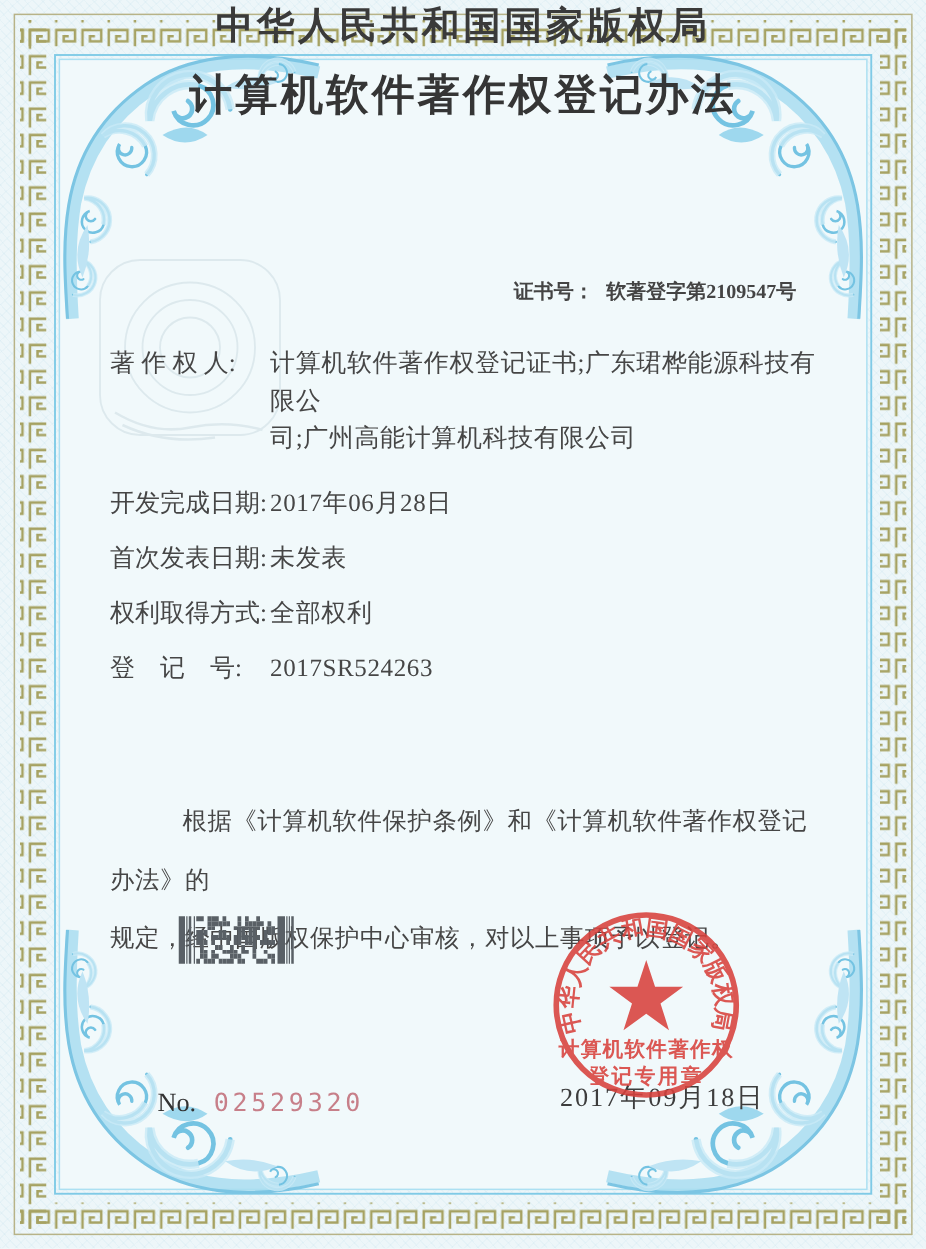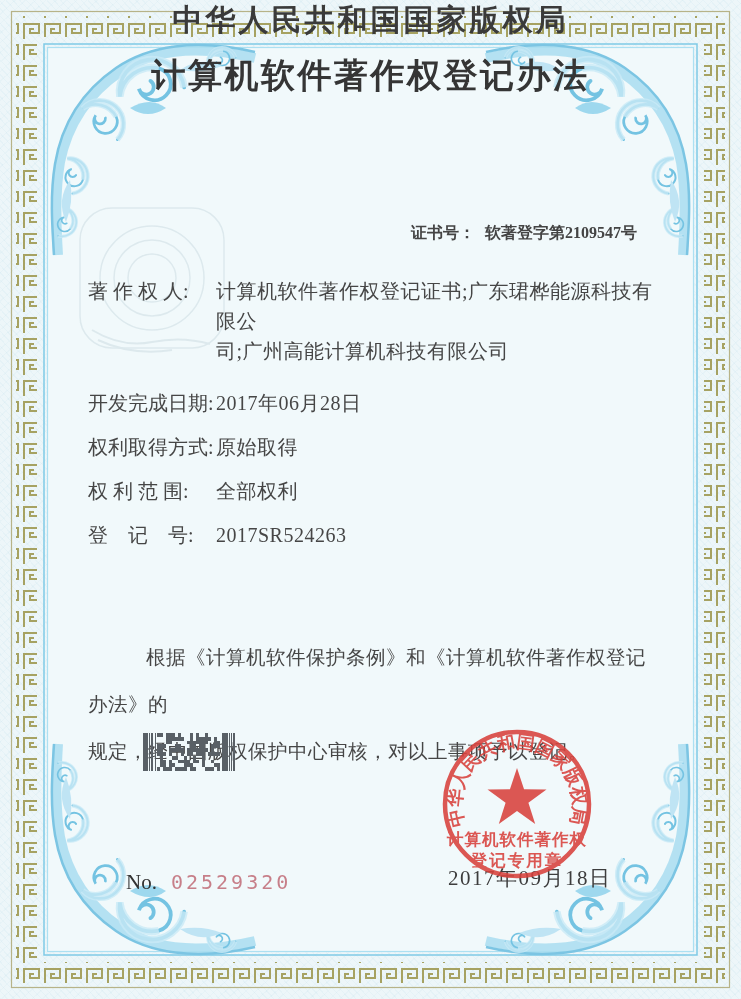--- a/index.html
+++ b/index.html
@@ -102,25 +102,25 @@
     <div class="row gap-lg">
       <span class="lbl">著 作 权 人:</span>
       <span class="val">计算机软件著作权登记证书;广东珺桦能源科技有限公
 司;广州高能计算机科技有限公司</span>
     </div>
     <div class="row gap-sm">
       <span class="lbl">开发完成日期:</span>
       <span class="val">2017年06月28日</span>
     </div>
     <div class="row gap-sm">
+      <span class="lbl">首次发表日期:</span>
+      <span class="val">未发表</span>
+    </div>
+    <div class="row gap-sm">
       <span class="lbl">权利取得方式:</span>
-      <span class="val">原始取得</span>
-    </div>
-    <div class="row gap-sm">
-      <span class="lbl">权 利 范 围:</span>
       <span class="val">全部权利</span>
     </div>
     <div class="row">
       <span class="lbl">登　记　号:</span>
       <span class="val">2017SR524263</span>
     </div>
   </main>
 
   <p class="statement">根据《计算机软件保护条例》和《计算机软件著作权登记办法》的
 规定，经中国版权保护中心审核，对以上事项予以登记。</p>

